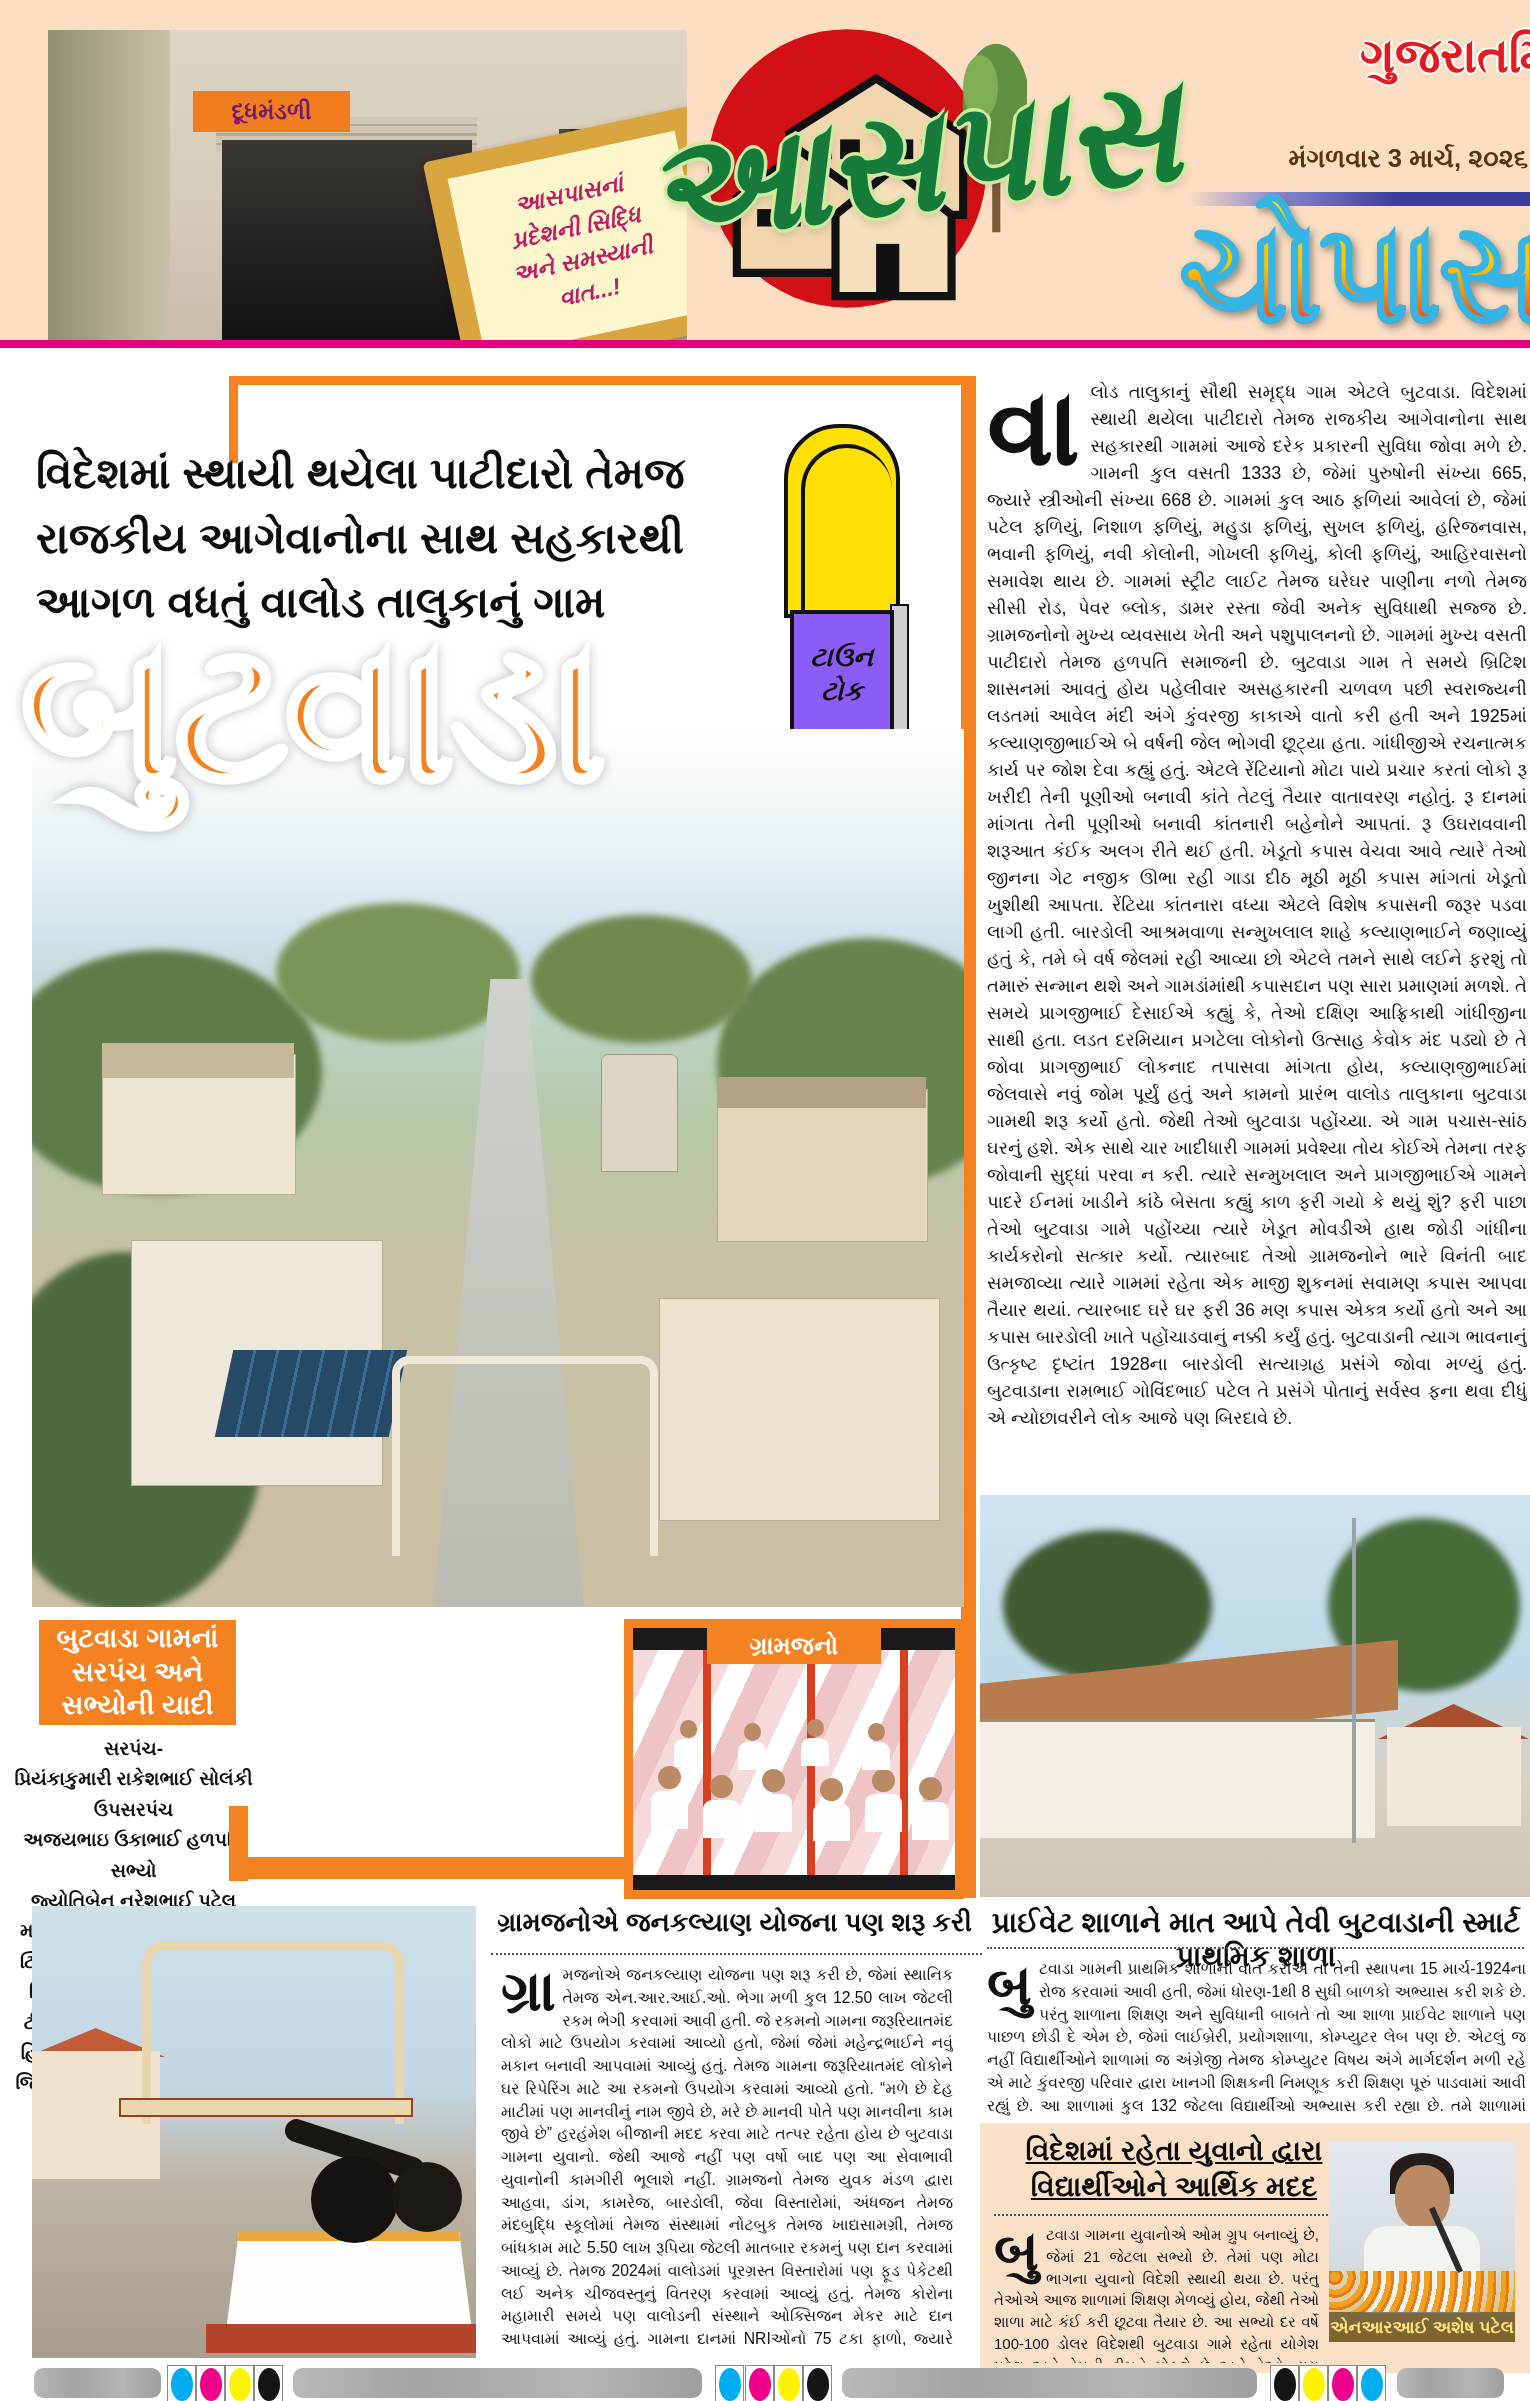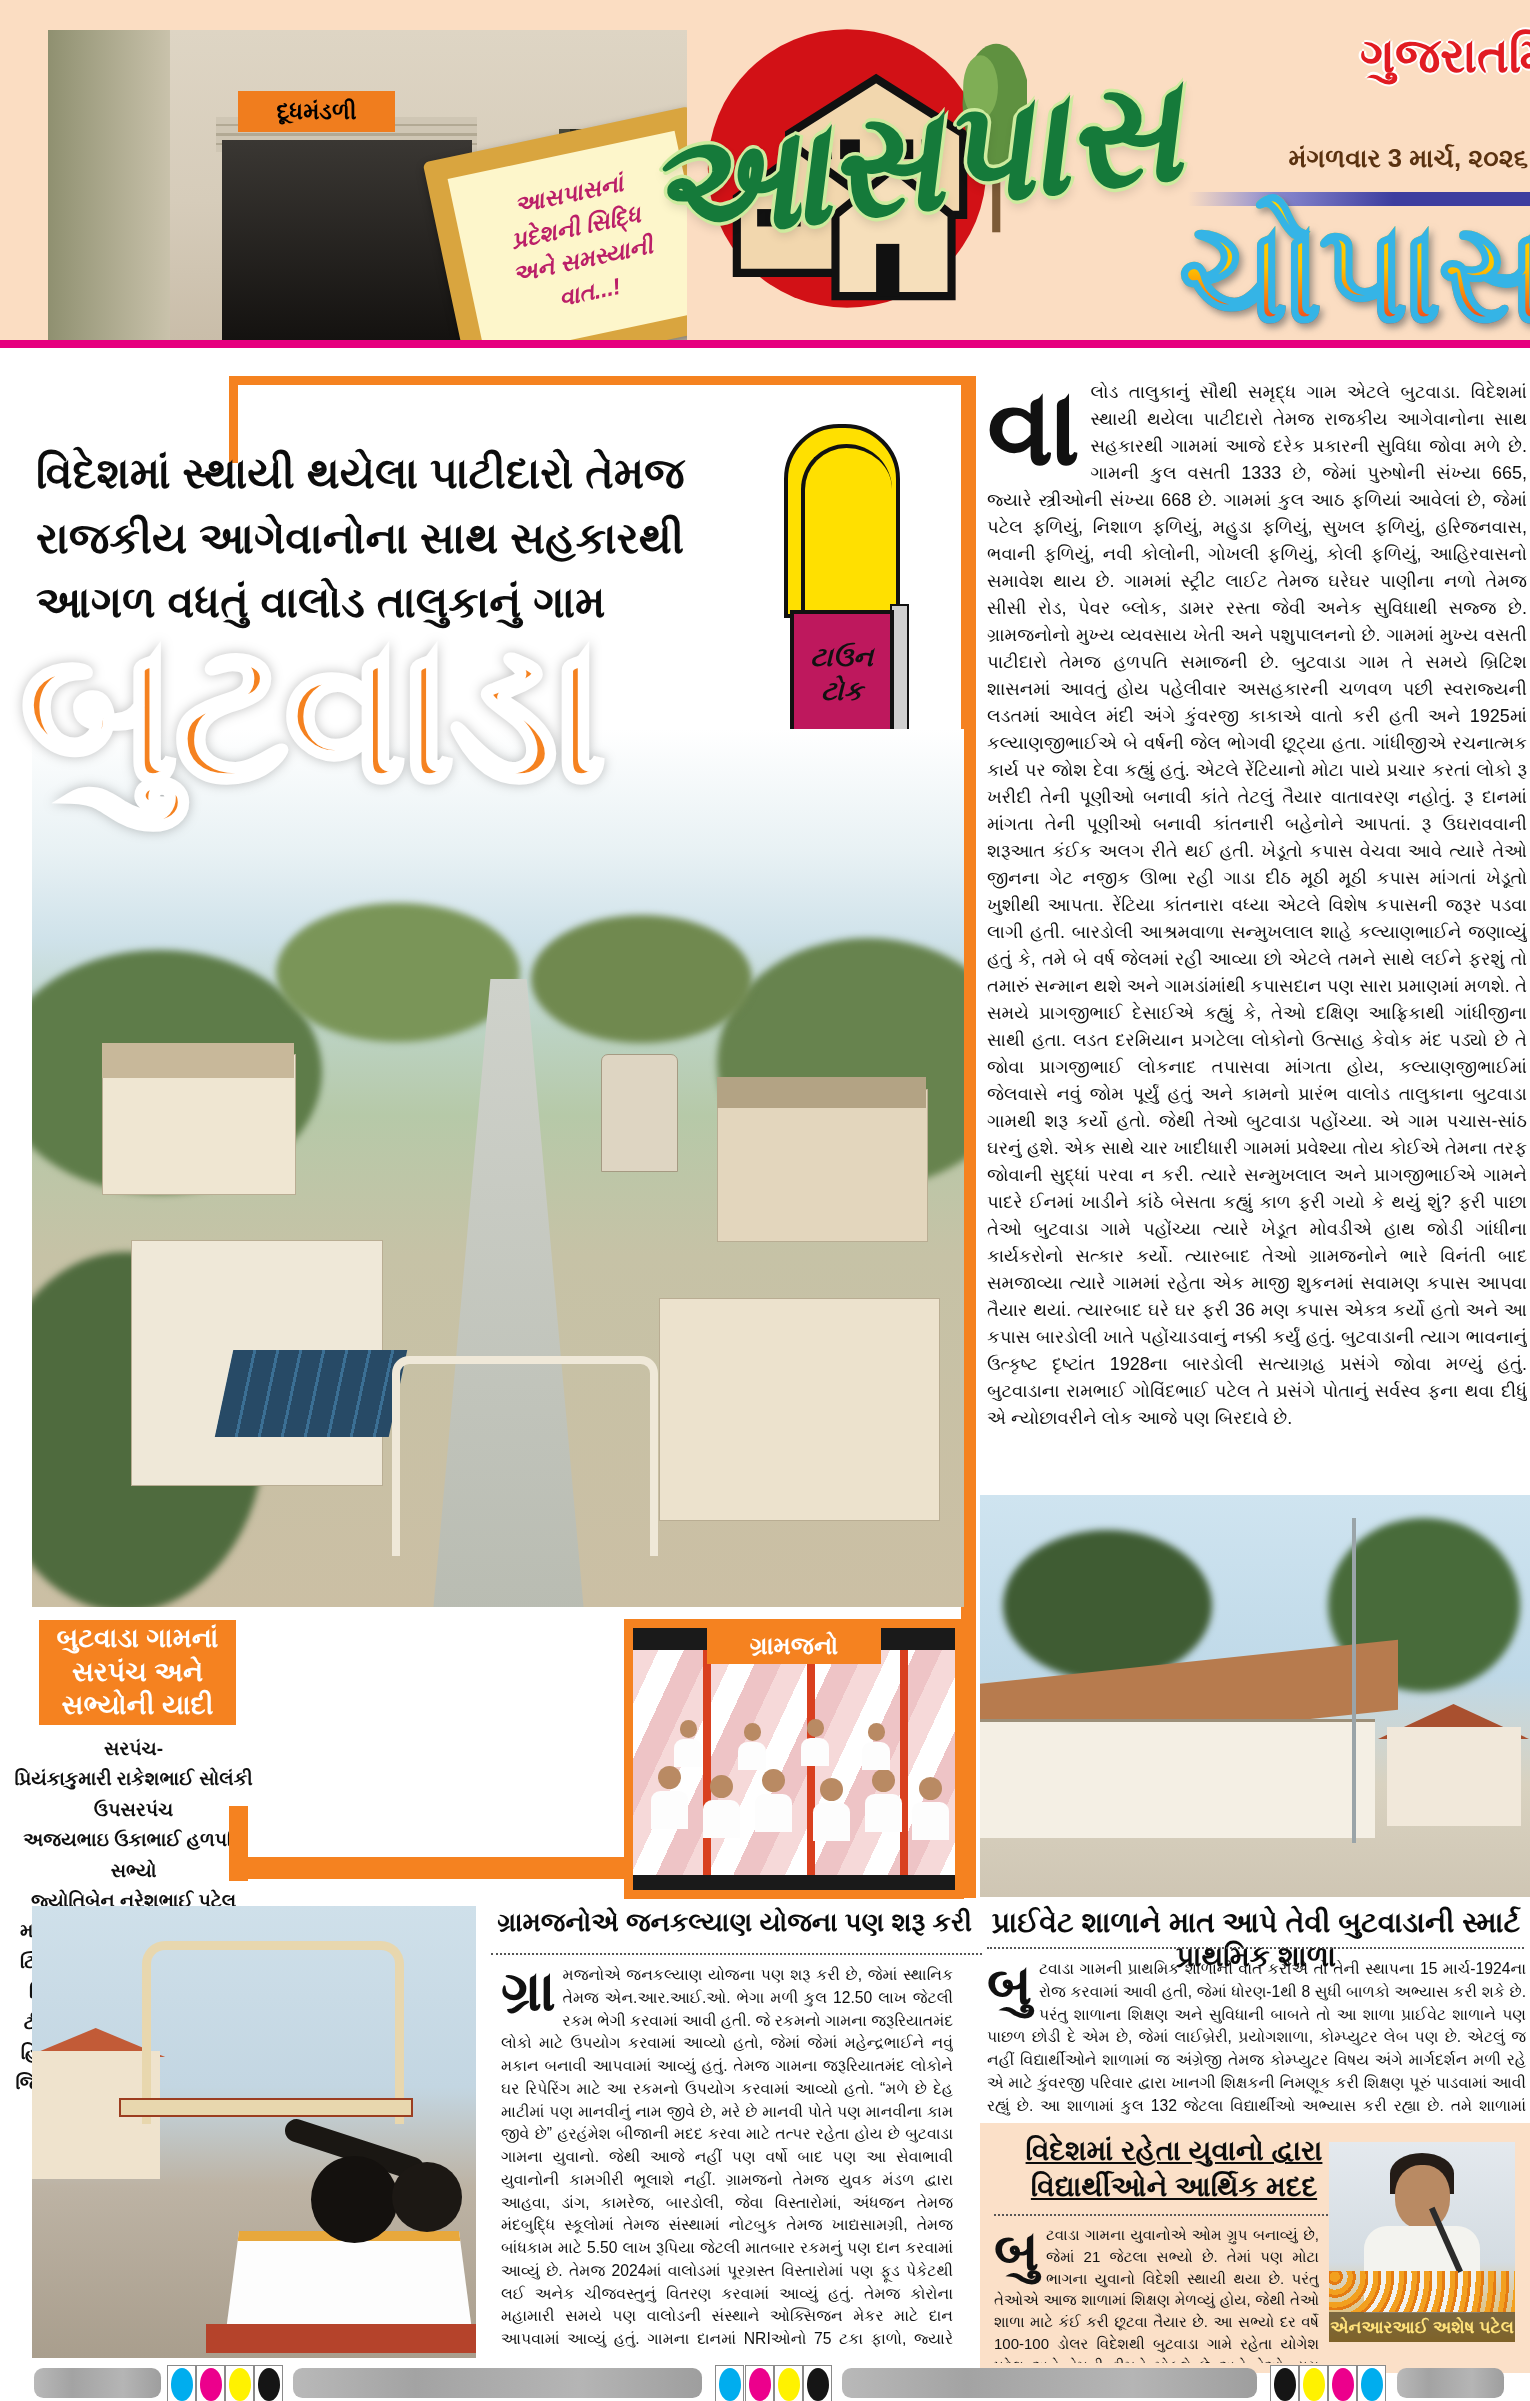--- a/index.html
+++ b/index.html
@@ -4,22 +4,22 @@
 <style>
   html,body{margin:0;padding:0;background:#e9e9e9;}
   #page{position:relative;width:1531px;height:2401px;background:#ffffff;overflow:hidden;
         font-family:"Liberation Sans","DejaVu Sans",sans-serif;color:#111;}
   .abs{position:absolute;}
 
   
   #masthead{left:0;top:0;width:1531px;height:347px;background:#fbddc2;}
   #mast-photo{left:48px;top:30px;width:639px;height:311px;background:linear-gradient(180deg,#ded5c4 0%,#d6ccba 55%,#c9bda9 100%);overflow:hidden;}
   #mast-photo .wall-shade{position:absolute;left:0;top:0;width:122px;height:311px;background:linear-gradient(90deg,#8f9070,#c9c2ab);}
-  #shop-sign{position:absolute;left:145px;top:61px;width:157px;height:41px;background:#f07d1e;color:#000000;
-             display:flex;align-items:center;justify-content:center;font-size:23px;font-weight:bold;margin-left:45px;}
+  #shop-sign{position:absolute;left:145px;top:61px;width:157px;height:41px;background:#f07d1e;color:#701a75;
+             display:flex;align-items:center;justify-content:center;font-size:23px;font-weight:bold;}
   #shop-door{position:absolute;left:174px;top:110px;width:250px;height:200px;background:linear-gradient(180deg,#3a3733,#141210);}
   #shop-shutter{position:absolute;left:168px;top:87px;width:261px;height:35px;background:repeating-linear-gradient(180deg,#cfc6b4 0 7px,#b2a994 7px 9.3px);}
   #shop-window{position:absolute;left:511px;top:99px;width:128px;height:105px;background:repeating-linear-gradient(90deg,#494a3c 0 10.5px,#2c2d23 10.5px 17.4px);}
   #note-board{position:absolute;left:395px;top:102px;width:273px;height:224px;background:#d9a53f;border-radius:5.8px;
               transform:rotate(-12deg);box-shadow:0 3.5px 8.1px rgba(0,0,0,.35);
               display:flex;align-items:center;justify-content:center;}
   #note-inner{width:232px;height:183px;background:#fdf6cb;display:flex;flex-direction:column;align-items:center;justify-content:center;
               font-size:23px;line-height:1.45;font-style:italic;font-weight:bold;color:#bb1f68;text-align:center;}
   #logo-circle{left:702px;top:23px;width:325px;height:317px;}
   #mast-title1{left:656px;top:110px;width:639px;font-size:145px;font-weight:bold;font-style:italic;color:#157a3a;
@@ -37,21 +37,21 @@
 
   
   #frame-top{left:229px;top:376px;width:733px;height:9.3px;background:#f58220;}
   #frame-stub{left:229px;top:376px;width:9.3px;height:87px;background:#f58220;}
   #col-divider{left:961px;top:376px;width:15px;height:1522px;background:#f58220;}
   #kicker{left:36px;top:441px;width:685px;font-size:43px;font-weight:bold;line-height:1.5;color:#0d0d0d;}
   #town-talk{left:784px;top:424px;width:122px;height:308px;}
   #tt-dome{position:absolute;left:0;top:0;width:108px;height:186px;background:#ffe000;border:4.6px solid #111;
            border-radius:55px 55px 0 0;}
   #tt-dome-inner{position:absolute;left:12.8px;top:16.3px;width:87px;height:163px;border-radius:46px 46px 0 0;border-top:4.1px solid #111;border-left:4.1px solid #111;}
-  #tt-post{position:absolute;left:5.8px;top:186px;width:96px;height:122px;background:#be185d;border:4.1px solid #111;
+  #tt-post{position:absolute;left:5.8px;top:186px;width:96px;height:122px;background:#8b5cf6;border:4.1px solid #111;
            display:flex;flex-direction:column;align-items:center;justify-content:center;font-size:27px;font-weight:bold;font-style:italic;line-height:1.25;}
   #tt-side{position:absolute;left:106px;top:180px;width:15px;height:131px;background:#cfcfcf;border:2.3px solid #111;}
   #lead-title{left:20.3px;top:598px;width:755px;font-size:197px;font-weight:900;color:#f58220;letter-spacing:-4.6px;
               -webkit-text-stroke:5.2px #ffffff;filter:drop-shadow(0 0 5.8px rgba(0,0,0,.25));z-index:6;}
   #lead-body{left:987px;top:379px;width:540px;height:1113px;overflow:hidden;font-size:18px;line-height:1.5;
              text-align:justify;font-weight:500;color:#0e0e0e;}
   .dropcap{float:left;font-weight:bold;color:#111;}
   #lead-body .dropcap{font-size:107px;line-height:.78;margin:7px 10.5px 0 0;}
 
   

